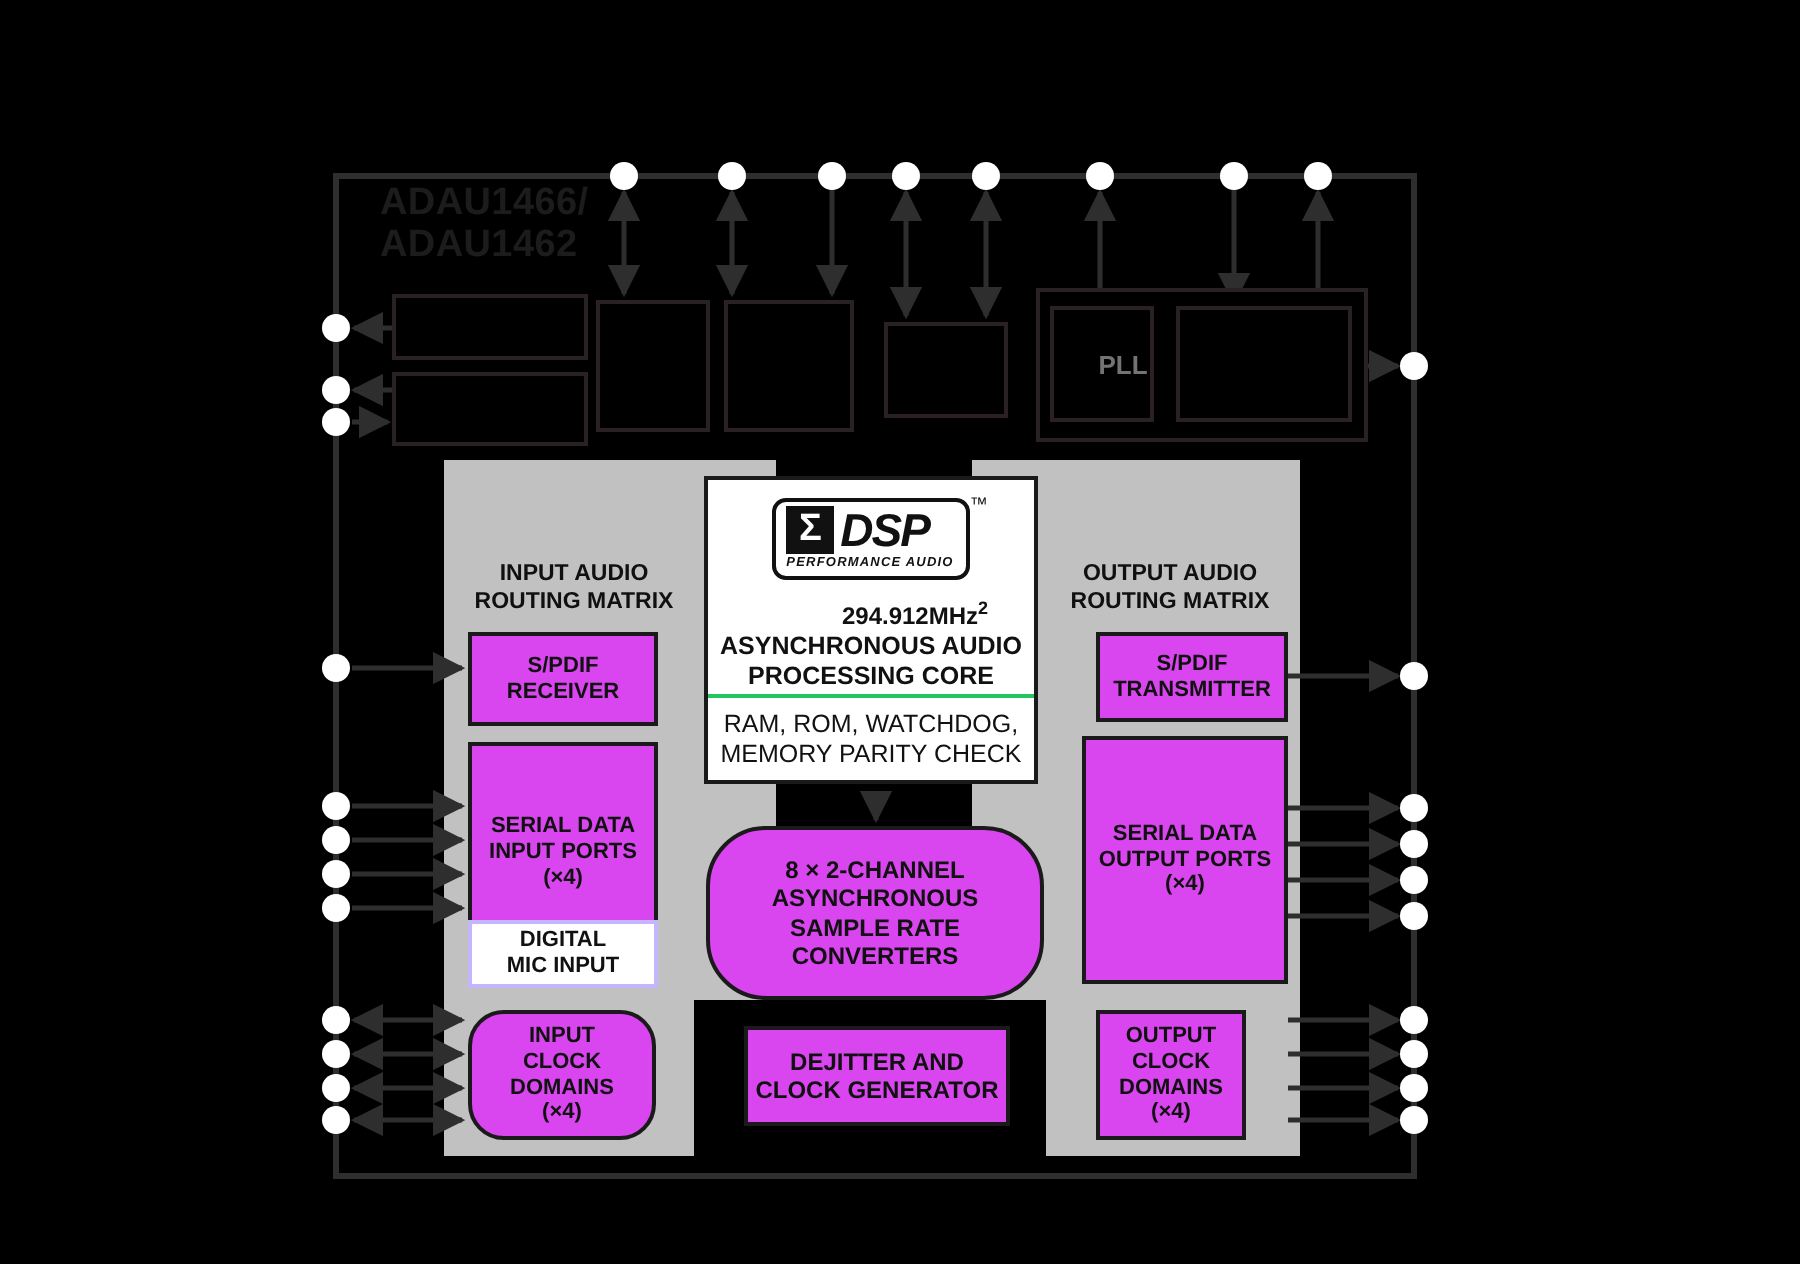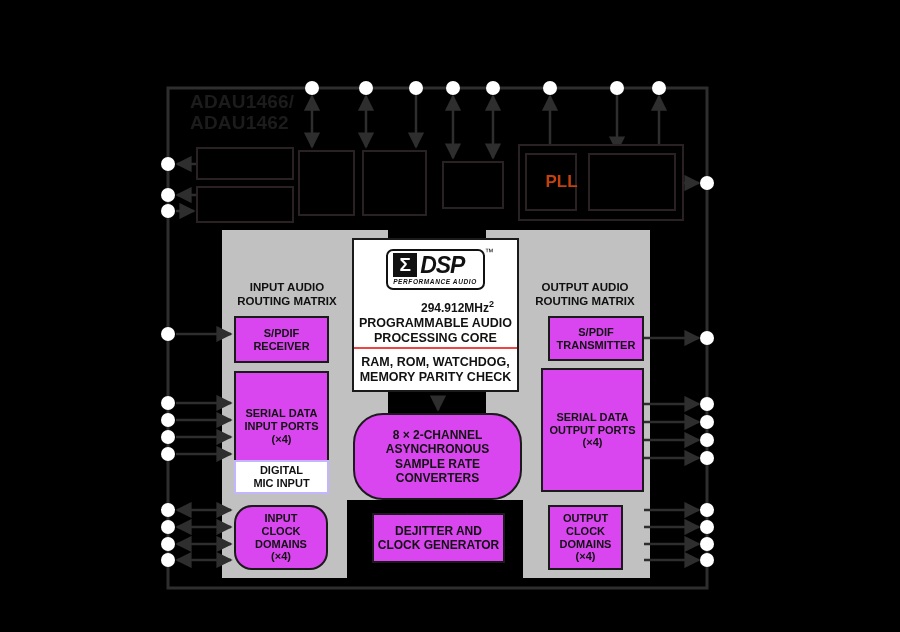--- a/index.html
+++ b/index.html
@@ -16,28 +16,28 @@
       color:#111;font-weight:bold;}
   .wb span{white-space:pre-line;line-height:1.18;}
   .lbl11{font-size:11px;}
   .lbl12{font-size:12px;}
   .hdr{position:absolute;color:#101010;font-weight:bold;font-size:11.5px;line-height:1.22;
        text-align:center;white-space:pre-line;}
   .chip-title{position:absolute;left:190px;top:92px;color:#1c1c1c;font-weight:bold;
               font-size:19px;line-height:1.1;white-space:pre-line;letter-spacing:0.2px;}
   .pll-label{position:absolute;left:525px;top:153px;width:73px;height:58px;
              display:flex;align-items:center;justify-content:center;
-             color:#c2410c;font-weight:bold;font-size:17px;}
+             color:#737373;font-weight:bold;font-size:13px;}
   svg{position:absolute;left:0;top:0;}
   
   .dsp-box{position:absolute;left:352px;top:238px;width:167px;height:154px;background:#fff;
            border:2px solid #1a1a1a;box-sizing:border-box;display:flex;flex-direction:column;color:#111;}
   .dsp-upper{flex:1;display:flex;flex-direction:column;align-items:center;justify-content:flex-start;padding-top:9px;}
-  .dsp-lower{border-top:2px solid #ef4444;height:41px;display:flex;align-items:center;justify-content:center;
-             text-align:center;font-weight:bold;font-size:12.5px;line-height:1.2;white-space:pre-line;}
+  .dsp-lower{border-top:2px solid #22c55e;height:41px;display:flex;align-items:center;justify-content:center;
+             text-align:center;font-weight:normal;font-size:12.5px;line-height:1.2;white-space:pre-line;}
   .logo{position:relative;border:2px solid #111;border-radius:7px;padding:2px 6px 3px 5px;}
   .logo-row{display:flex;align-items:center;gap:3px;}
   .logo-sigma{width:24px;height:24px;background:#111;color:#fff;display:flex;align-items:center;
               justify-content:center;font-size:19px;font-weight:bold;}
   .logo-dsp{font-size:23px;font-weight:bold;font-style:italic;letter-spacing:-1px;line-height:1;}
   .logo-tm{position:absolute;top:-4px;right:-11px;font-size:9px;color:#111;}
   .logo-tag{font-size:6.5px;font-weight:bold;font-style:italic;letter-spacing:0.6px;
             text-align:center;margin-top:1px;}
   .freq{margin-top:9px;font-weight:bold;font-size:12px;margin-left:44px;}
   .freq sup{font-size:9px;}
@@ -169,21 +169,21 @@
         <div class="logo-row">
           <div class="logo-sigma">Σ</div>
           <div class="logo-dsp">DSP</div>
         </div>
         <div class="logo-tm">™</div>
         <div class="logo-tag">PERFORMANCE AUDIO</div>
       </div>
       <div class="freq">
         <span>294.912MHz</span><sup>2</sup>
       </div>
-      <div class="core-desc">PROGRAMMABLE AUDIO
+      <div class="core-desc">ASYNCHRONOUS AUDIO
 PROCESSING CORE</div>
     </div>
     <div class="dsp-lower">RAM, ROM, WATCHDOG,
 MEMORY PARITY CHECK</div>
   </div>
 
   <div class="wb lbl12" style="left:353px;top:413px;width:169px;height:87px;border-radius:30px;">
     <span>8 × 2-CHANNEL
 ASYNCHRONOUS
 SAMPLE RATE

